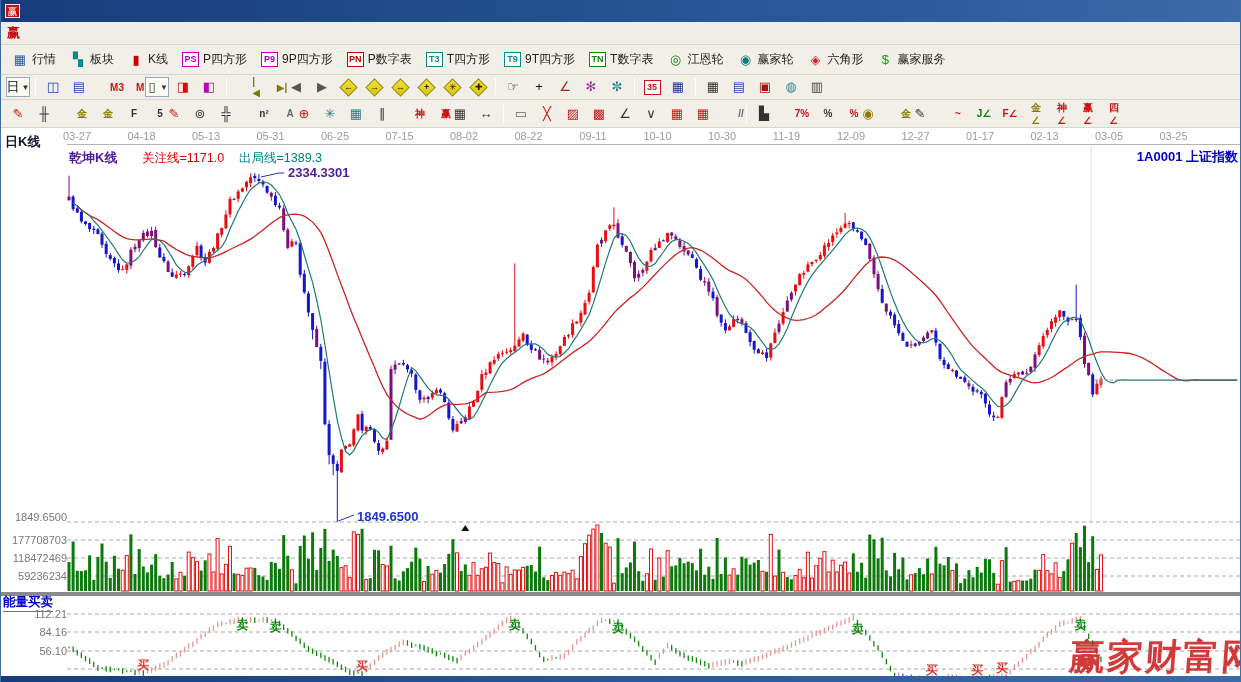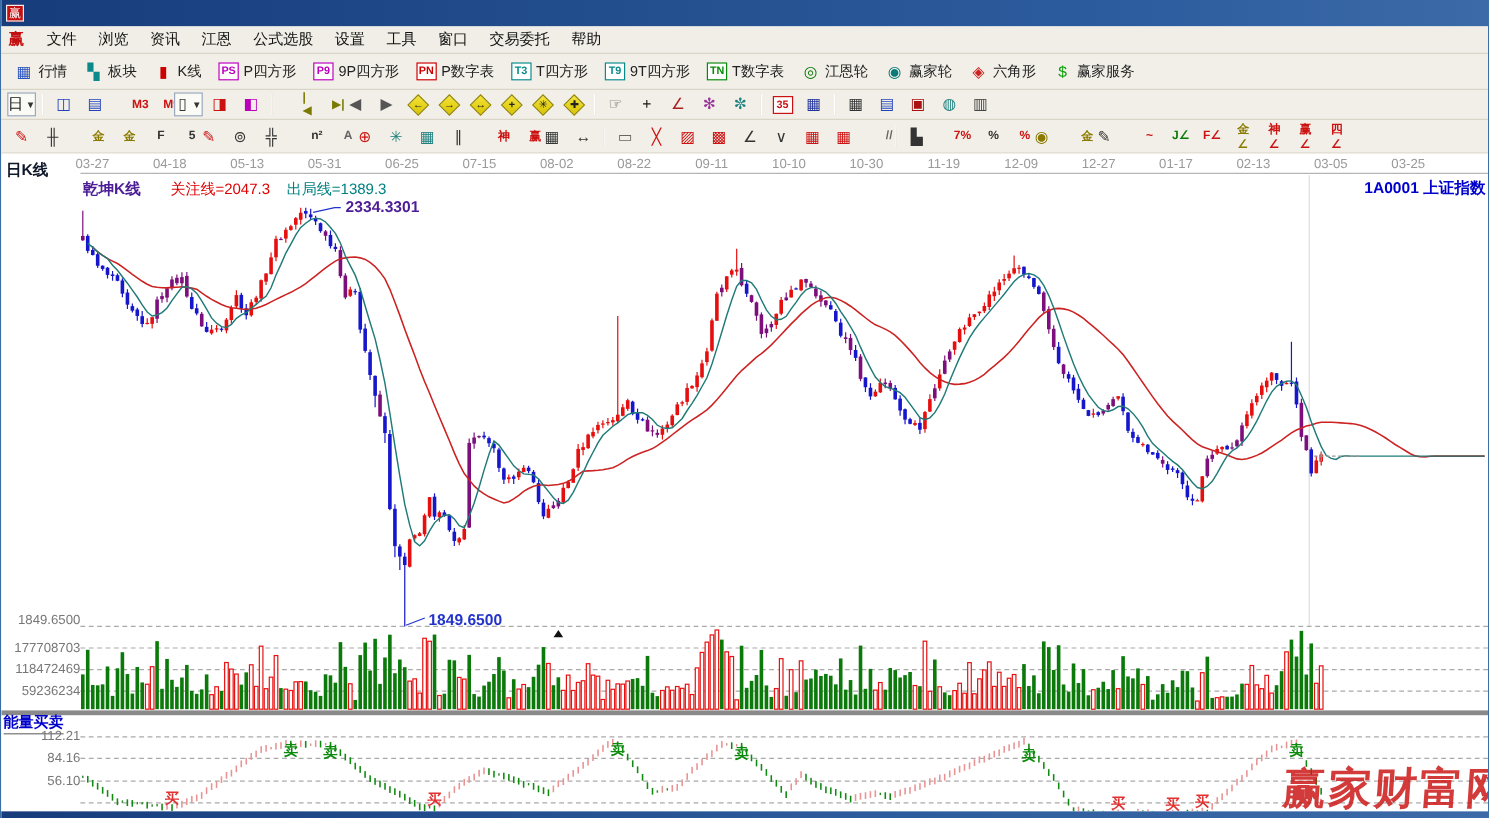--- a/index.html
+++ b/index.html
@@ -61,32 +61,20 @@
 <body>
 
 <div class="window">
 
   <div class="titlebar">
     <span class="title-logo">赢</span>
   </div>
 
   <div class="menubar">
     <span class="menu-logo">赢</span>
-    <div id="menu-items" style="display:flex;">
-        <span class="menu-item">文件</span>
-        <span class="menu-item">浏览</span>
-        <span class="menu-item">资讯</span>
-        <span class="menu-item">江恩</span>
-        <span class="menu-item">公式选股</span>
-        <span class="menu-item">设置</span>
-        <span class="menu-item">工具</span>
-        <span class="menu-item">窗口</span>
-        <span class="menu-item">交易委托</span>
-        <span class="menu-item">帮助</span>
-      </div>
   </div>
 
   <div class="toolbar tb1" id="toolbar-main">
       <span class="tb-btn">
         <span class="iglyph" style="color: rgb(42, 82, 190);">▦</span>
         <span>行情</span>
       </span>
       <span class="tb-btn">
         <span class="iglyph" style="color: rgb(10, 138, 138);">▚</span>
         <span>板块</span>
@@ -1428,21 +1416,21 @@
         <text x="976.2" y="546.1" font-size="12" font-weight="bold" text-anchor="middle" fill="#e23333">买</text>
         <text x="1000.9" y="543.9" font-size="12" font-weight="bold" text-anchor="middle" fill="#e23333">买</text>
         <text x="1079.4" y="501.4" font-size="12" font-weight="bold" text-anchor="middle" fill="#0c8a0c">卖</text>
         <polyline points="259.9,49.0 277.88800000000003,45 283,45" fill="none" stroke="#2233cc" stroke-width="1"></polyline>
         <polyline points="337.3,393 353,387" fill="none" stroke="#2233cc" stroke-width="1"></polyline>
         <polygon points="460.3,403 468.3,403 464.3,397" fill="#111"></polygon>
       </svg>
 
     <div class="ovl lbl-kline">日K线</div>
     <div class="ovl lbl-qiankun">乾坤K线</div>
-    <div class="ovl lbl-watch">关注线=2047.3</div>
+    <div class="ovl lbl-watch">关注线=1171.0</div>
     <div class="ovl lbl-exit">出局线=1389.3</div>
     <div class="ovl lbl-symbol">1A0001 上证指数</div>
     <div class="ovl lbl-peak">2334.3301</div>
     <div class="ovl lbl-low">1849.6500</div>
 
     <div class="ovl axis-lbl" style="top:383px;">1849.6500</div>
     <div class="ovl axis-lbl" style="top:406px;">177708703</div>
     <div class="ovl axis-lbl" style="top:424px;">118472469</div>
     <div class="ovl axis-lbl" style="top:442px;">59236234</div>
 

